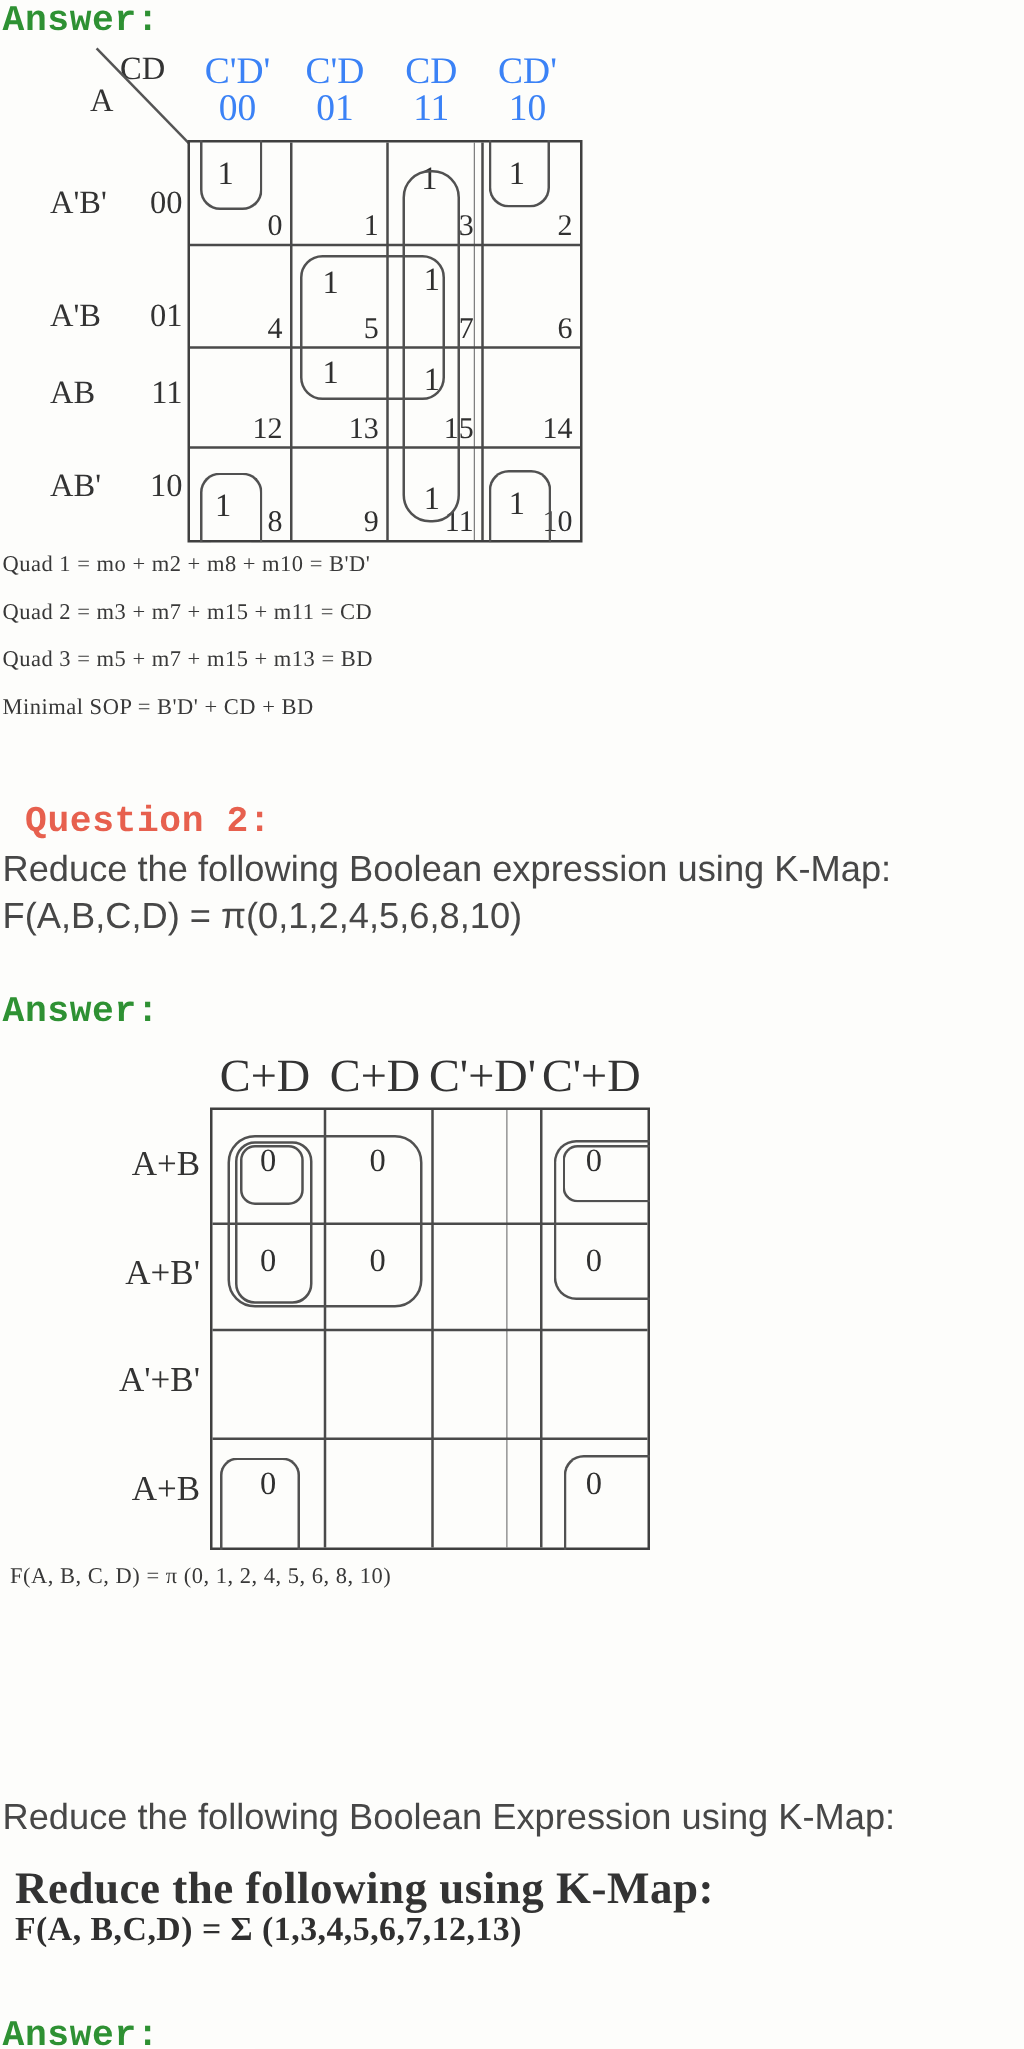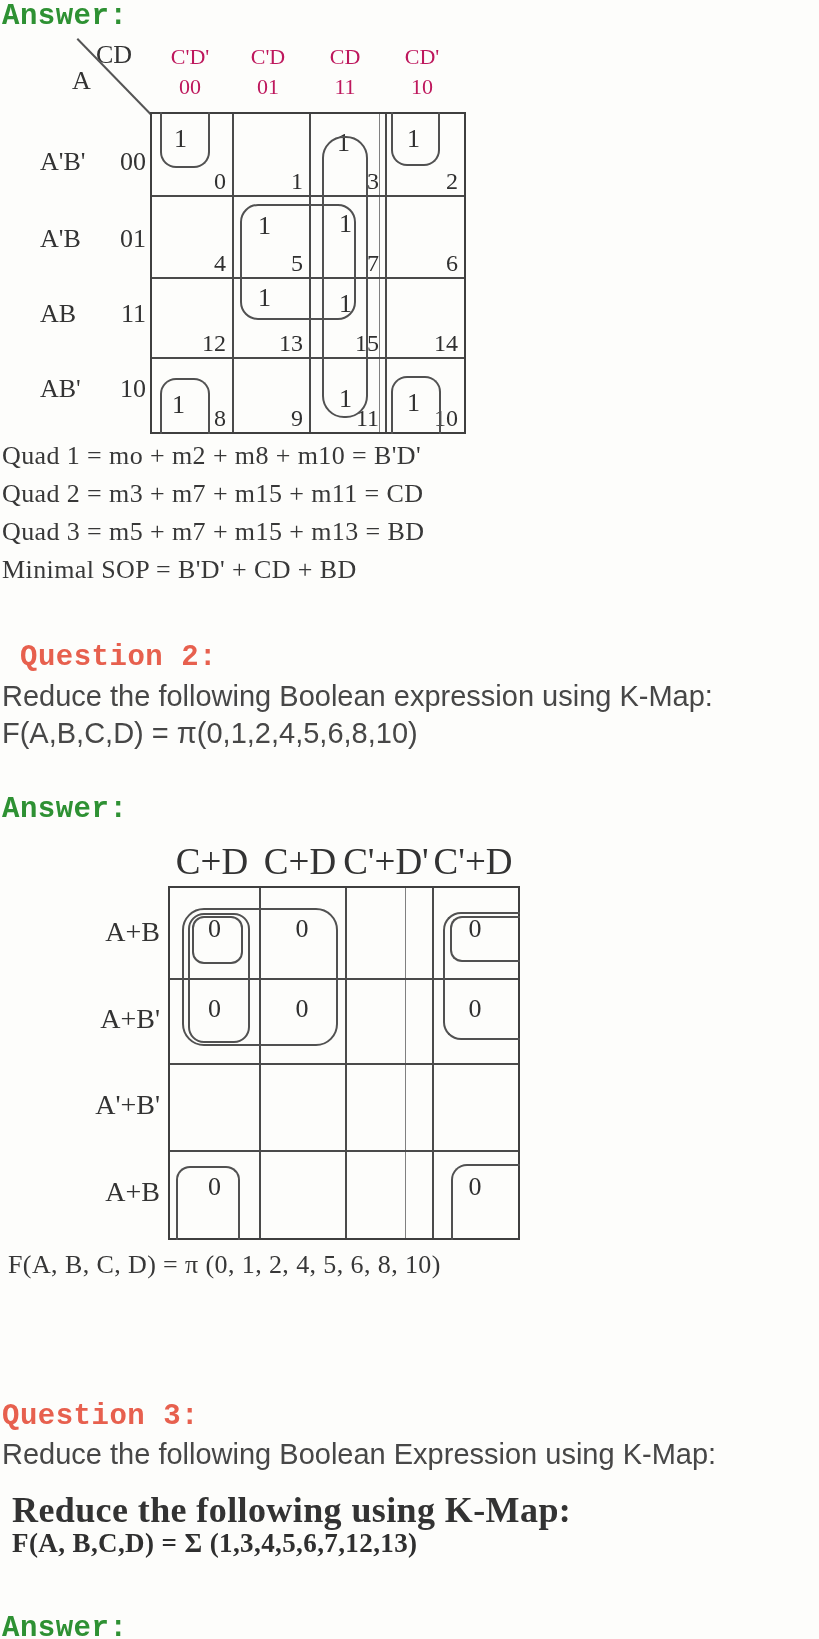--- a/index.html
+++ b/index.html
@@ -2,31 +2,31 @@
 <html><head>
 <meta charset="utf-8">
 <style>
   html,body{margin:0;padding:0;background:#ffffff;}
   .page{position:relative;width:819px;height:1639px;background:#fdfdfb;overflow:hidden;
         font-family:"Liberation Serif",serif;color:#3a3a3a;}
   .h{position:absolute;font-family:Liberation Mono, monospace;font-weight:bold;font-size:29px;letter-spacing:.5px;}
   .h.green{color:#2e9133;}
   .h.red{color:#e7604e;}
   .sans{position:absolute;font-family:"Liberation Sans",sans-serif;font-size:29px;color:#474747;white-space:nowrap;}
-  .serifline{position:absolute;font-size:26px;color:#383838;white-space:nowrap;letter-spacing:.4px;}
+  .serifline{position:absolute;font-size:18px;color:#383838;white-space:nowrap;letter-spacing:.4px;}
   .kgrid{position:absolute;border:2.5px solid #3f3f3f;background:transparent;}
   .vl{position:absolute;top:0;width:2px;background:#4a4a4a;}
   .hl{position:absolute;left:0;height:2px;background:#4a4a4a;}
   .vl.thin{width:1px;background:#6a6a6a;opacity:.85;}
   .kcell{position:absolute;}
   .kv{position:absolute;font-size:26px;color:#303030;}
   .kn{position:absolute;right:6px;bottom:0;font-size:24px;color:#303030;}
   .k2v{position:absolute;left:0;right:0;text-align:center;font-size:26px;color:#303030;}
   .grp{position:absolute;border:2px solid #515151;border-radius:16px;background:transparent;}
-  .khead{position:absolute;width:90px;text-align:center;font-size:22px;color:#be185d;line-height:30px;}
+  .khead{position:absolute;width:90px;text-align:center;font-size:30px;color:#3b82f6;line-height:30px;}
   .khead .bits{display:block;}
   .k2head{position:absolute;width:96px;text-align:center;font-size:37px;color:#333;white-space:nowrap;}
   .krow1{position:absolute;left:40px;width:106px;display:flex;justify-content:space-between;font-size:26px;color:#333;white-space:nowrap;}
   .krow2{position:absolute;left:30px;width:130px;text-align:right;font-size:28px;color:#333;white-space:nowrap;}
   .diag{position:absolute;left:78px;top:38px;width:106px;height:1.6px;background:#555;transform:rotate(45.8deg);transform-origin:0 0;}
   .cornerlbl{position:absolute;font-size:26px;color:#333;}
 </style>
 </head>
 <body>
 
@@ -52,21 +52,21 @@
   </div>
   <div class="khead" style="left:377px;top:42px;">
     <span>CD'</span>
     <span class="bits">10</span>
   </div>
 
   <div class="krow1" style="top:147px;">
     <span>A'B'</span>
     <span>00</span>
   </div>
-  <div class="krow1" style="top:224px;gap:36px;">
+  <div class="krow1" style="top:238px;gap:36px;">
     <span>A'B</span>
     <span>01</span>
   </div>
   <div class="krow1" style="top:299px;">
     <span>AB</span>
     <span>11</span>
   </div>
   <div class="krow1" style="top:374px;">
     <span>AB'</span>
     <span>10</span>
@@ -243,20 +243,19 @@
     <div class="grp" style="left:18px;top:25px;width:58px;height:126px;border-radius:16px;"></div>
     <div class="grp" style="left:22px;top:28px;width:47px;height:44px;border-radius:12px;"></div>
     <div class="grp" style="left:273px;top:24px;width:75px;height:124px;border-radius:18px 0 0 18px;border-right:none;"></div>
     <div class="grp" style="left:280px;top:28px;width:68px;height:42px;border-radius:12px 0 0 12px;border-right:none;"></div>
     <div class="grp" style="left:6px;top:278px;width:60px;height:72px;border-radius:14px 14px 0 0;border-bottom:none;"></div>
     <div class="grp" style="left:281px;top:276px;width:67px;height:74px;border-radius:16px 0 0 0;border-right:none;border-bottom:none;"></div>
   </div>
 
   <div class="serifline" style="left:8px;top:1250px;">F(A, B, C, D) = π (0, 1, 2, 4, 5, 6, 8, 10)</div>
 
-  <div class="h red" style="left:2px;top:1400px;">Question 3:</div>
   <div class="sans" style="left:2px;top:1438px;">Reduce the following Boolean Expression using K-Map:</div>
   <div class="serifline" style="left:12px;top:1489px;font-size:36px;font-weight:600;color:#333;">Reduce the following using K-Map:</div>
   <div class="serifline" style="left:12px;top:1528px;font-size:27px;font-weight:bold;color:#2f2f2f;">F(A, B,C,D) = Σ (1,3,4,5,6,7,12,13)</div>
 
   <div class="h green" style="left:2px;top:1612px;">Answer:</div>
 
 </div>
 
 </body></html>

